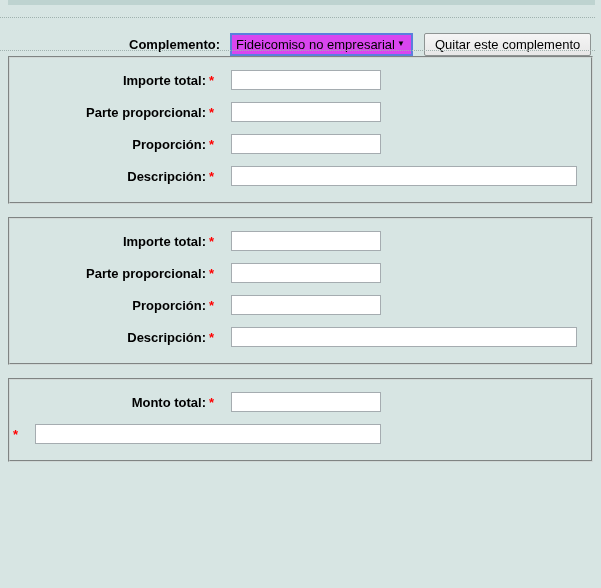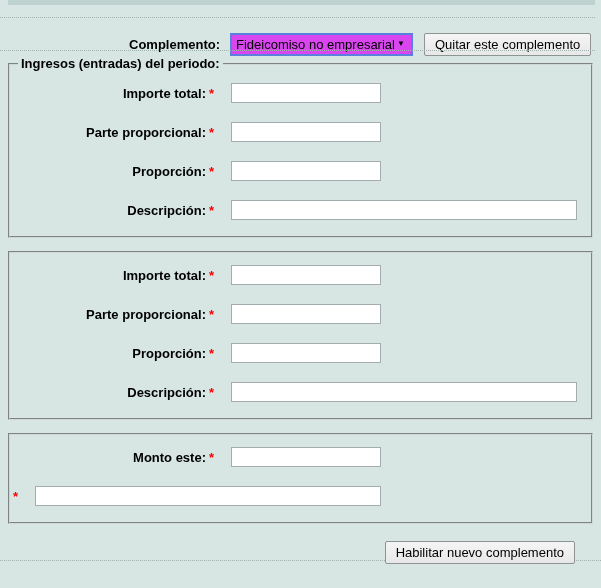--- a/index.html
+++ b/index.html
@@ -69,21 +69,21 @@
     border: 2px groove #d0d8d6;
     padding: 6px 0 16px 0;
   }
   legend {
     font-weight: bold;
     margin-left: 8px;
     padding: 0 3px;
   }
   .form-row {
     display: flex; align-items: center;
-    margin-top: 19px;
+    margin-top: 12px;
     height: 20px;
   }
   .form-row.first { margin-top: 6px; }
   .lbl {
     width: 196px; text-align: right;
     font-weight: bold;
   }
   .req {
     width: 10px; margin-left: 3px;
     color: #ff0000; font-weight: bold;
@@ -118,21 +118,20 @@
     <span class="sel-arrow">▼</span>
   </div>
   <button class="btn comp-btn">Quitar este complemento</button>
 </div>
 
 <div id="sep-mid" class="dotted-sep"></div>
 
 <div class="content">
 
   <fieldset>
-    <legend>Ingresos (entradas) del periodo:</legend>
     <div class="form-row first">
       <span class="lbl">Importe total:</span>
       <span class="req">*</span>
       <input class="txt" type="text" value="" style="">
     </div>
     <div class="form-row">
       <span class="lbl">Parte proporcional:</span>
       <span class="req">*</span>
       <input class="txt" type="text" value="" style="">
     </div>
@@ -166,28 +165,24 @@
     </div>
     <div class="form-row">
       <span class="lbl">Descripción:</span>
       <span class="req">*</span>
       <input class="txt wide" type="text" value="" style="">
     </div>
   </fieldset>
 
   <fieldset>
     <div class="form-row first">
-      <span class="lbl">Monto este:</span>
+      <span class="lbl">Monto total:</span>
       <span class="req">*</span>
       <input class="txt" type="text" value="" style="">
     </div>
     <div class="form-row">
       <span class="req">*</span>
       <input class="txt wide" type="text" value="" style="">
     </div>
   </fieldset>
 
-  <div class="bottom-area">
-    <div class="dotted-sep"></div>
-    <button class="btn bottom-btn">Habilitar nuevo complemento</button>
-  </div>
 
 </div>
 
 </body></html>

